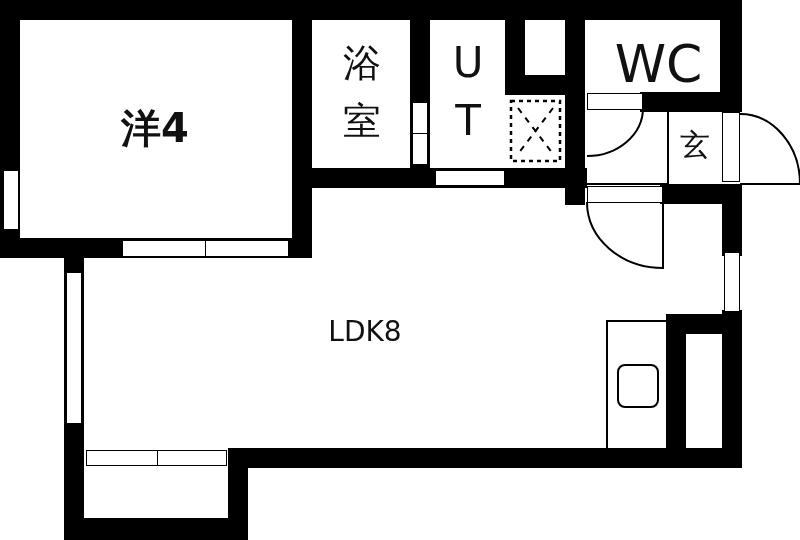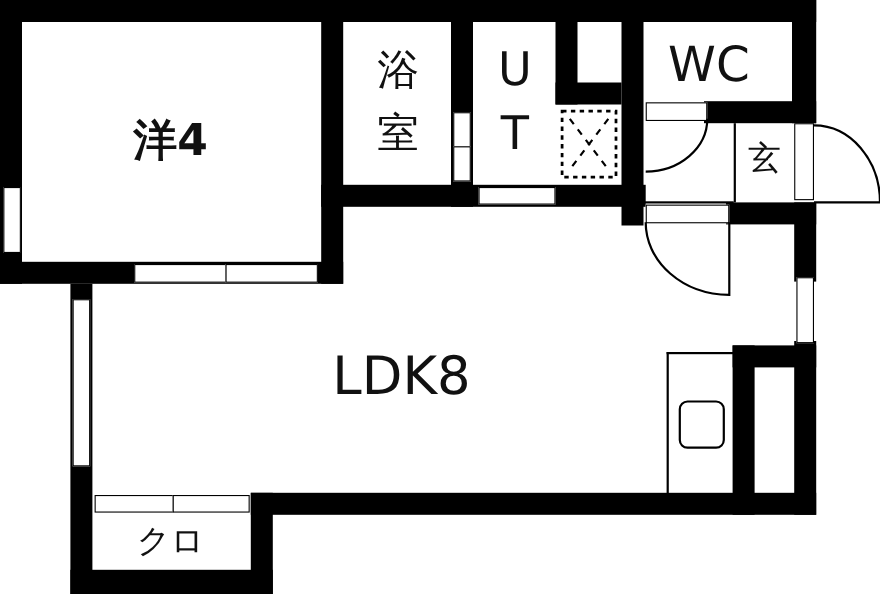--- a/index.html
+++ b/index.html
@@ -73,42 +73,41 @@
 
   <div class="label" style="left:438px;top:42px;width:60px;font-size:42px;">U</div>
   <div class="label" style="left:438px;top:100px;width:60px;font-size:42px;">T</div>
 
   <svg style="left:508px;top:98px;" width="55" height="66">
     <rect x="3" y="3" width="49" height="60" fill="none" stroke="#000" stroke-width="2.5" stroke-dasharray="4,4"></rect>
     <line x1="10" y1="10" x2="45" y2="56" stroke="#000" stroke-width="2" stroke-dasharray="6,6"></line>
     <line x1="45" y1="10" x2="10" y2="56" stroke="#000" stroke-width="2" stroke-dasharray="6,6"></line>
   </svg>
 
-  <div class="label" style="left:582px;top:38px;width:125px;font-size:44px;">WC</div>
+  <div class="label" style="left:596px;top:38px;width:125px;font-size:52px;">WC</div>
 
   <div class="line" style="left:667px;top:112px;width:2px;height:72px;"></div>
   <div class="line" style="left:585px;top:183px;width:82px;height:2px;"></div>
 
   <div class="win" style="left:587px;top:93px;width:56px;height:17px;"></div>
   <svg style="left:585px;top:108px;" width="60" height="50">
     <path d="M58 0 A56 48 0 0 1 2 48" fill="none" stroke="#000" stroke-width="2"></path>
   </svg>
 
   <div class="label" style="left:670px;top:130px;width:50px;font-size:30px;">玄</div>
 
   <svg style="left:740px;top:112px;" width="62" height="74">
     <path d="M0 2 A60 70 0 0 1 60 72 L0 72" fill="none" stroke="#000" stroke-width="2"></path>
   </svg>
 
   <div class="win" style="left:587px;top:186px;width:76px;height:17px;"></div>
   <svg style="left:585px;top:202px;" width="80" height="68">
     <path d="M2 0 A76 66 0 0 0 78 66 L78 0" fill="none" stroke="#000" stroke-width="2"></path>
   </svg>
 
-  <div class="label" style="left:280px;top:318px;width:170px;font-size:48px;">LDK8</div>
+  <div class="label" style="left:280px;top:318px;width:170px;font-size:28px;">LDK8</div>
 
   <div class="line" style="left:606px;top:320px;width:62px;height:2px;"></div>
   <div class="line" style="left:606px;top:320px;width:2px;height:130px;"></div>
   <div class="box" style="left:617px;top:364px;width:42px;height:44px;border-radius:8px;"></div>
 
-  <div class="label" style="left:100px;top:478px;width:110px;font-size:30px;">クロ</div>
 
 </div>
 
 </body></html>

